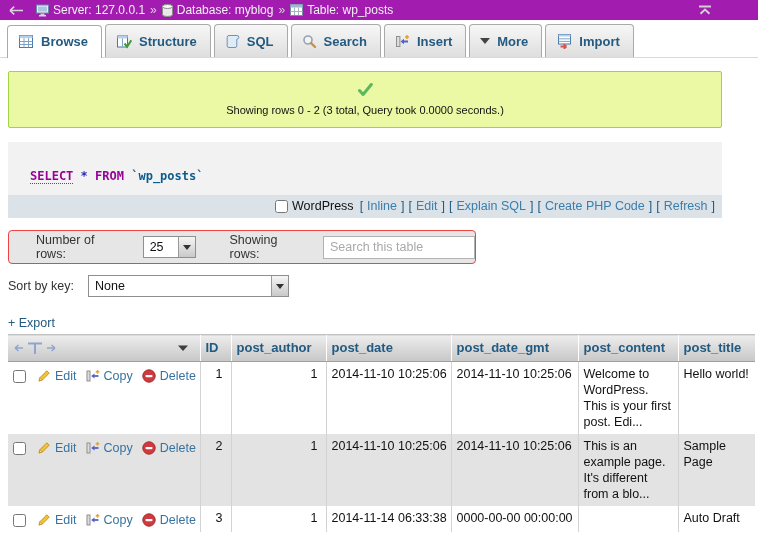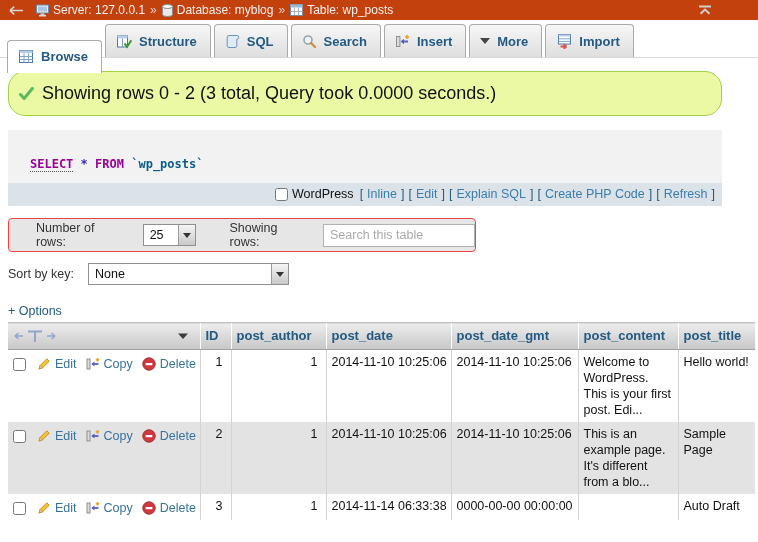--- a/index.html
+++ b/index.html
@@ -1,43 +1,43 @@
 <!DOCTYPE html>
 <html><head>
 <meta charset="utf-8">
 <style>
   * { margin:0; padding:0; box-sizing:border-box; }
   html,body { background:#fff; }
   body { font-family:"Liberation Sans", sans-serif; color:#222; }
   .page { width:758px; height:542px; overflow:hidden; position:relative; background:#fff; }
 
   
-  .topbar { height:20px; background:#c2410c; display:flex; align-items:center;
+  .topbar { height:20px; background:#a21caf; display:flex; align-items:center;
             color:#f2f2f2; font-size:12px; padding:0 6px; position:relative; }
   .topbar .back { margin:0 10px 0 2px; display:flex; align-items:center; cursor:pointer; }
   .crumb { display:flex; align-items:center; gap:4px; margin:0 2px; }
   .crumb a { color:#f2f2f2; text-decoration:none; }
   .bc-sep { color:#d5d5d5; margin:0 3px; font-size:12px; }
   .collapse { position:absolute; right:46px; top:5px; cursor:pointer; }
 
   
   .tabbar { display:flex; align-items:flex-end; gap:3px; padding:4px 0 0 7px;
             height:38px; border-bottom:1px solid #d9d9d9; background:#fff; }
   .tab { display:flex; align-items:center; gap:7px; padding:7px 13px 7px 10px;
          border:1px solid #aaa; border-bottom:none; border-radius:4px 4px 0 0;
          background:linear-gradient(#f7f7f7,#dedede); color:#235a81; font-weight:bold;
          font-size:13px; cursor:pointer; height:33px; }
-  .tab.active { background:#fff; position:relative; top:16px; padding-bottom:8px; }
+  .tab.active { background:#fff; position:relative; top:1px; padding-bottom:8px; }
   .tri-dark { width:0; height:0; border-left:5px solid transparent; border-right:5px solid transparent;
               border-top:6px solid #444; display:inline-block; }
 
   
   .success { margin:13px 36px 0 8px; background:#ebf8a4; border:1px solid #a2d246;
-             border-radius:17px; padding:11px 10px; font-size:18px; color:#111;
-             display:flex; align-items:center; gap:8px; }
+             border-radius:2px; padding:11px 10px; font-size:11px; color:#111;
+             display:flex; align-items:center; gap:8px;flex-direction:column; }
 
   
   .sqlbox { margin:14px 36px 0 8px; background:#f2f2f2; }
   .sqlquery { padding:27px 10px 12px 22px; font-family:"DejaVu Sans Mono","Liberation Mono",monospace;
               font-size:12px; color:#06287e; }
   .kw { color:#990099; font-weight:bold; }
   .kw.dotted { border-bottom:1px dotted #555; }
   .sqlstar { color:#2b2bb0; font-weight:bold; }
   .sqlident { color:#0d5c8c; font-weight:bold; }
   .sqltools { background:#dbe3e9; padding:4px 7px 5px 7px; text-align:right;
@@ -282,21 +282,21 @@
     <span>Sort by key:</span>
     <span class="sel" style="margin-left:14px; width:201px;">
       <span class="val">None</span>
       <span class="btn" style="margin-left:auto;">
           <span class="tri-sm"></span>
         </span>
     </span>
   </div>
 
   
-  <a class="options">+ Options</a>
+  <a class="options">+ Export</a>
 
   
   <table class="results">
     <colgroup>
       <col class="col-actions">
         <col class="col-id">
         <col class="col-author">
         <col class="col-date">
       <col class="col-dategmt">
         <col class="col-content">

